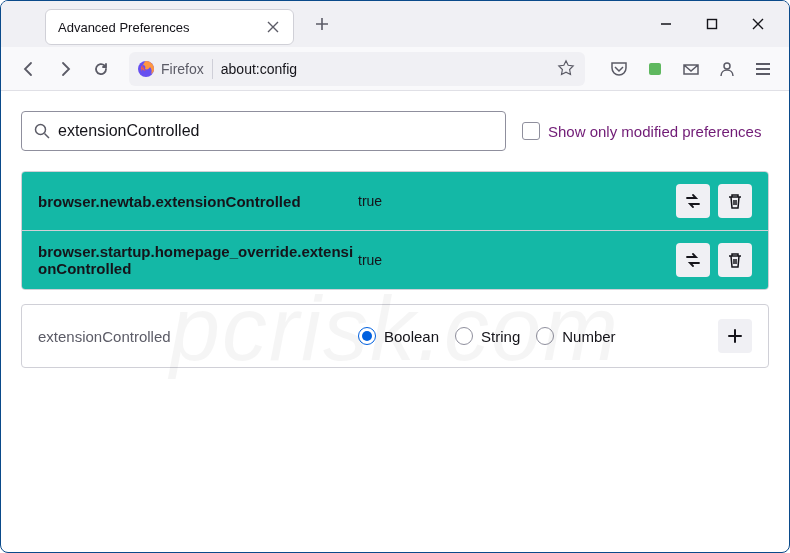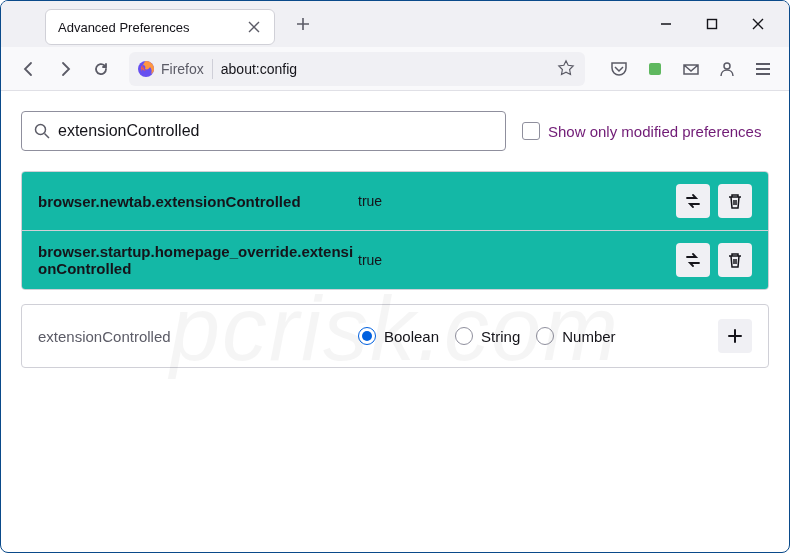--- a/index.html
+++ b/index.html
@@ -1,19 +1,19 @@
 <!DOCTYPE html>
 <html><head>
   <meta charset="utf-8">
   <style>
     * { margin: 0; padding: 0; box-sizing: border-box; font-family: -apple-system, BlinkMacSystemFont, "Segoe UI", sans-serif; }
     body { width: 790px; height: 553px; background: #fff; border: 1px solid #0a4a8a; border-radius: 8px; overflow: hidden; position: relative; }
     
     .titlebar { height: 46px; display: flex; align-items: center; padding: 0 8px; background: #f0f0f4; }
-    .tab { display: flex; align-items: center; background: #fff; border: 1px solid #d0d0d7; border-radius: 6px; padding: 0 12px; height: 36px; margin-top: 6px; margin-left: 36px; width: 230px; }
+    .tab { display: flex; align-items: center; background: #fff; border: 1px solid #d0d0d7; border-radius: 6px; padding: 0 12px; height: 36px; margin-top: 6px; margin-left: 36px; width: 249px; }
     .tab-title { font-size: 13px; color: #15141a; flex: 1; }
     .tab-close { width: 16px; height: 16px; display: flex; align-items: center; justify-content: center; cursor: pointer; color: #5b5b66; }
     .new-tab-btn { width: 32px; height: 32px; display: flex; align-items: center; justify-content: center; margin-left: 12px; color: #5b5b66; cursor: pointer; }
     .window-controls { margin-left: auto; display: flex; gap: 0; }
     .win-btn { width: 46px; height: 38px; display: flex; align-items: center; justify-content: center; color: #15141a; cursor: pointer; }
     .win-btn svg { width: 12px; height: 12px; }
     
     .toolbar { height: 44px; display: flex; align-items: center; padding: 0 12px; gap: 4px; background: #f9f9fb; border-bottom: 1px solid #e0e0e6; }
     .nav-btn { width: 32px; height: 32px; display: flex; align-items: center; justify-content: center; color: #5b5b66; cursor: pointer; border-radius: 4px; }
     .url-bar { flex: 1; height: 34px; background: #f0f0f4; border-radius: 6px; display: flex; align-items: center; padding: 0 8px; margin: 0 8px; }

